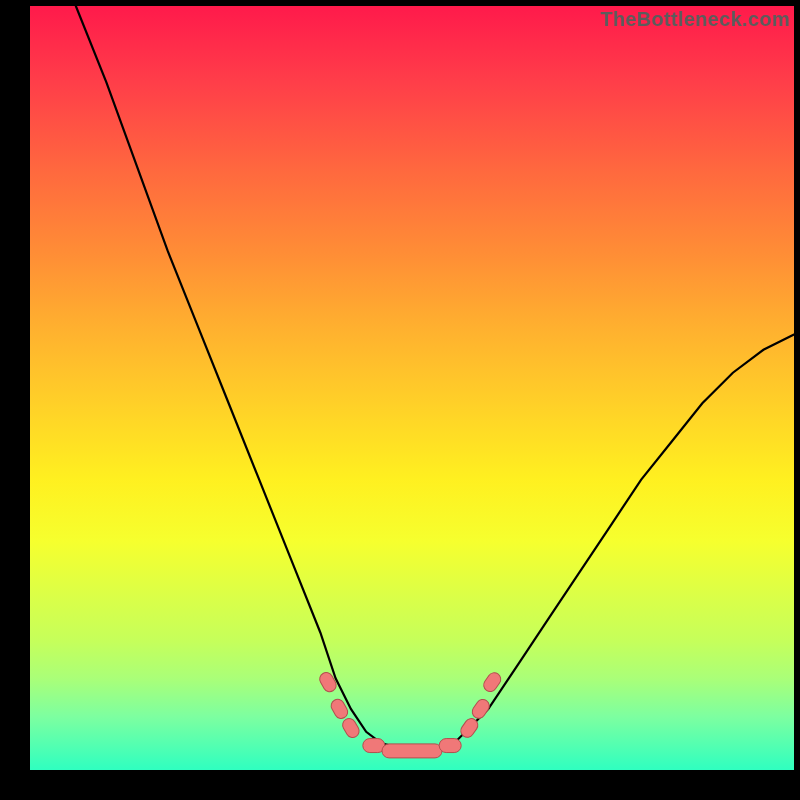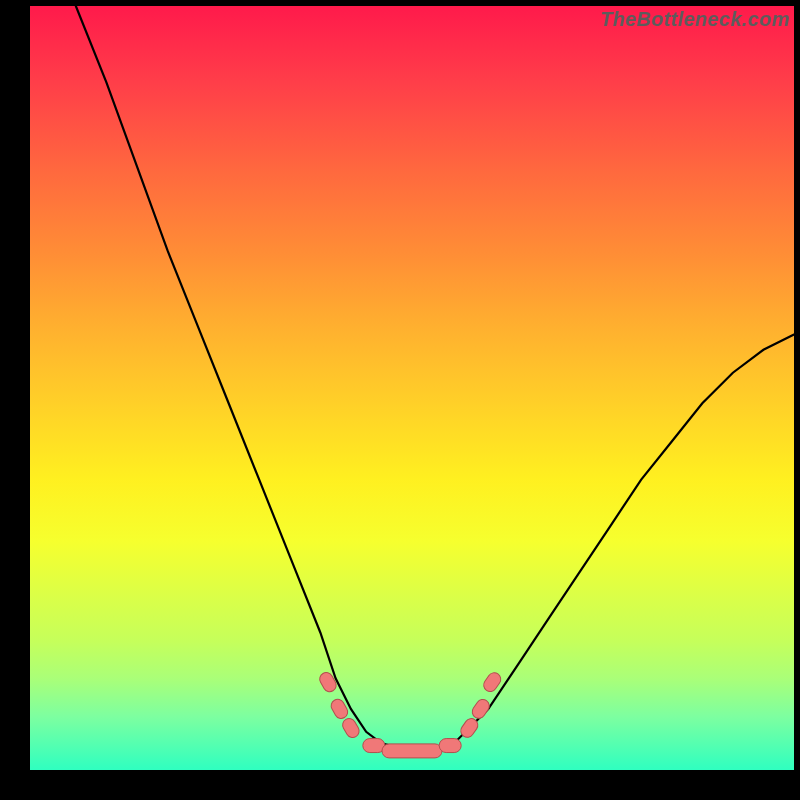--- a/index.html
+++ b/index.html
@@ -9,21 +9,20 @@
     height: 800px;
     overflow: hidden;
     background: #000;
     font-family: Arial, Helvetica, sans-serif;
   }
   .frame {
     position: relative;
     width: 800px;
     height: 800px;
     background: #000;
-    font-style: italic;
   }
   .plot-area {
     position: absolute;
     left: 30px;
     top: 6px;
     width: 764px;
     height: 764px;
     
     background: linear-gradient(
       to bottom,

